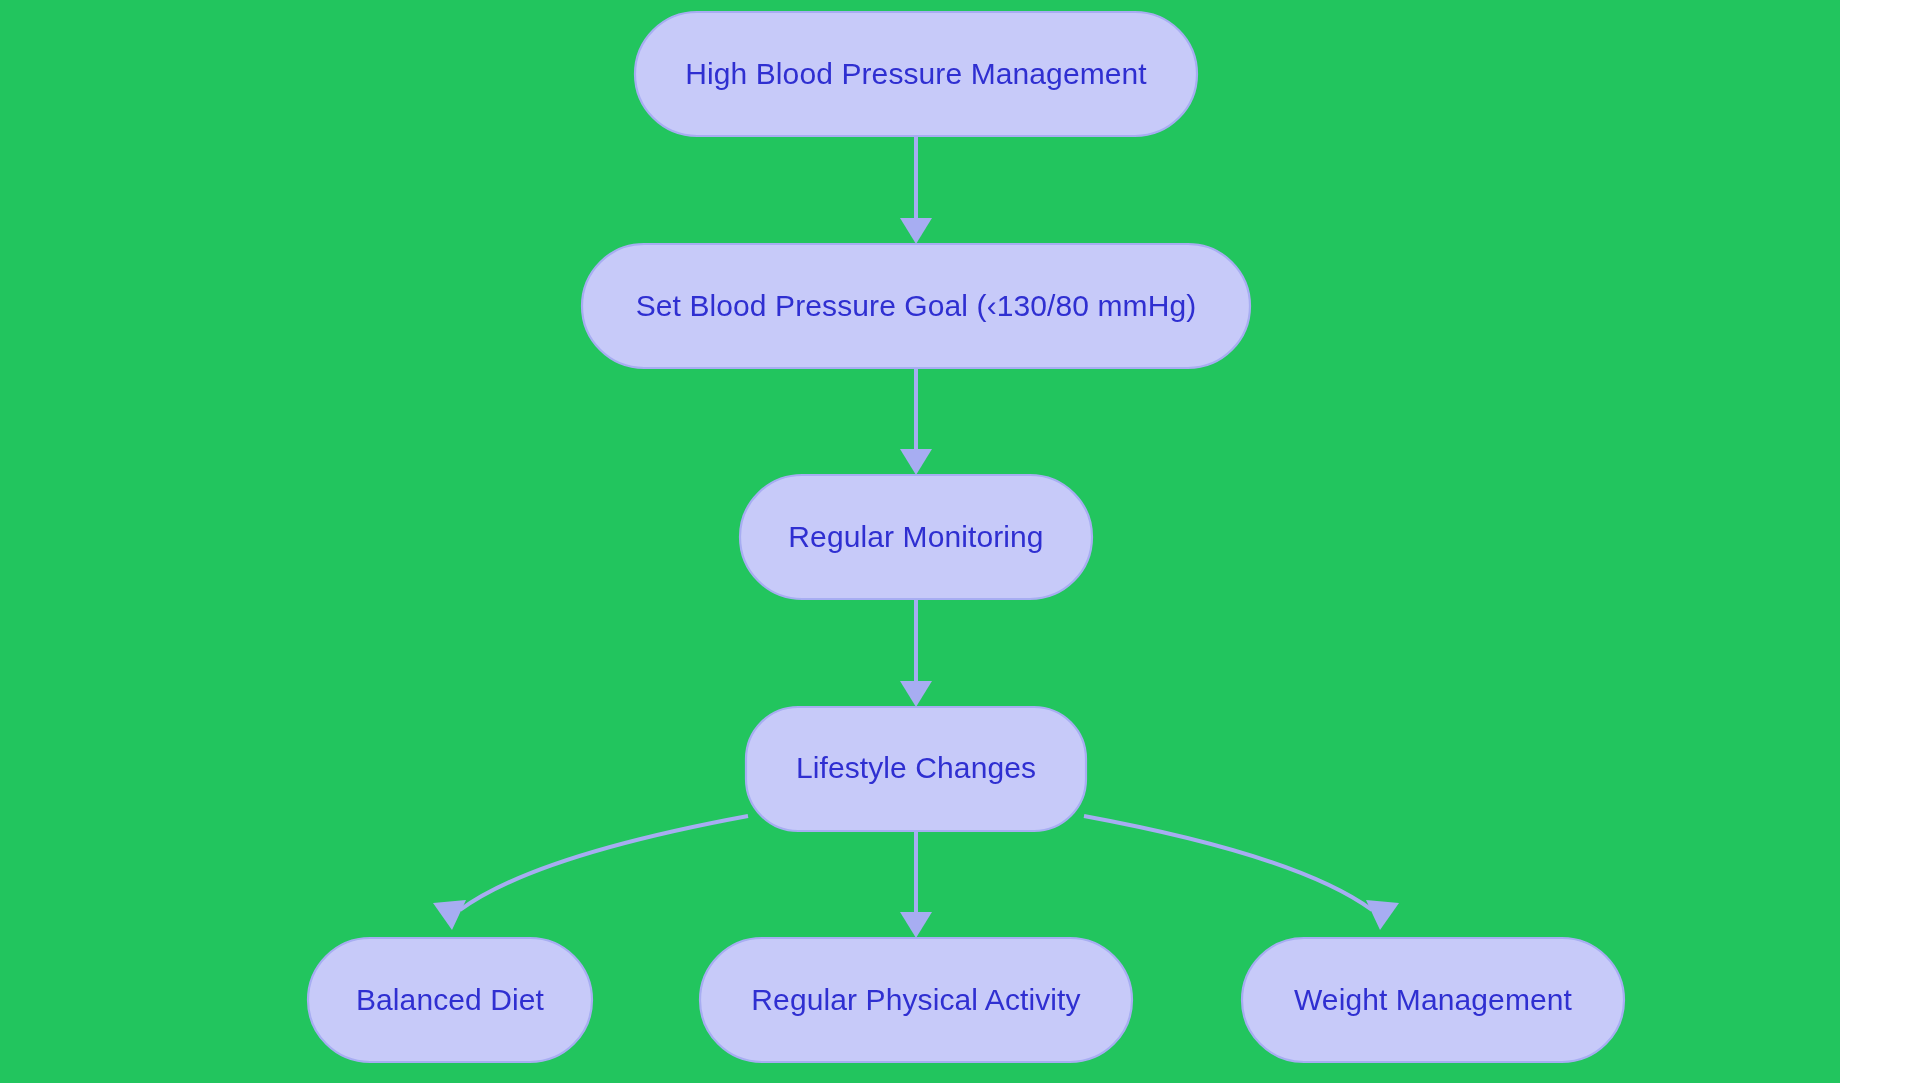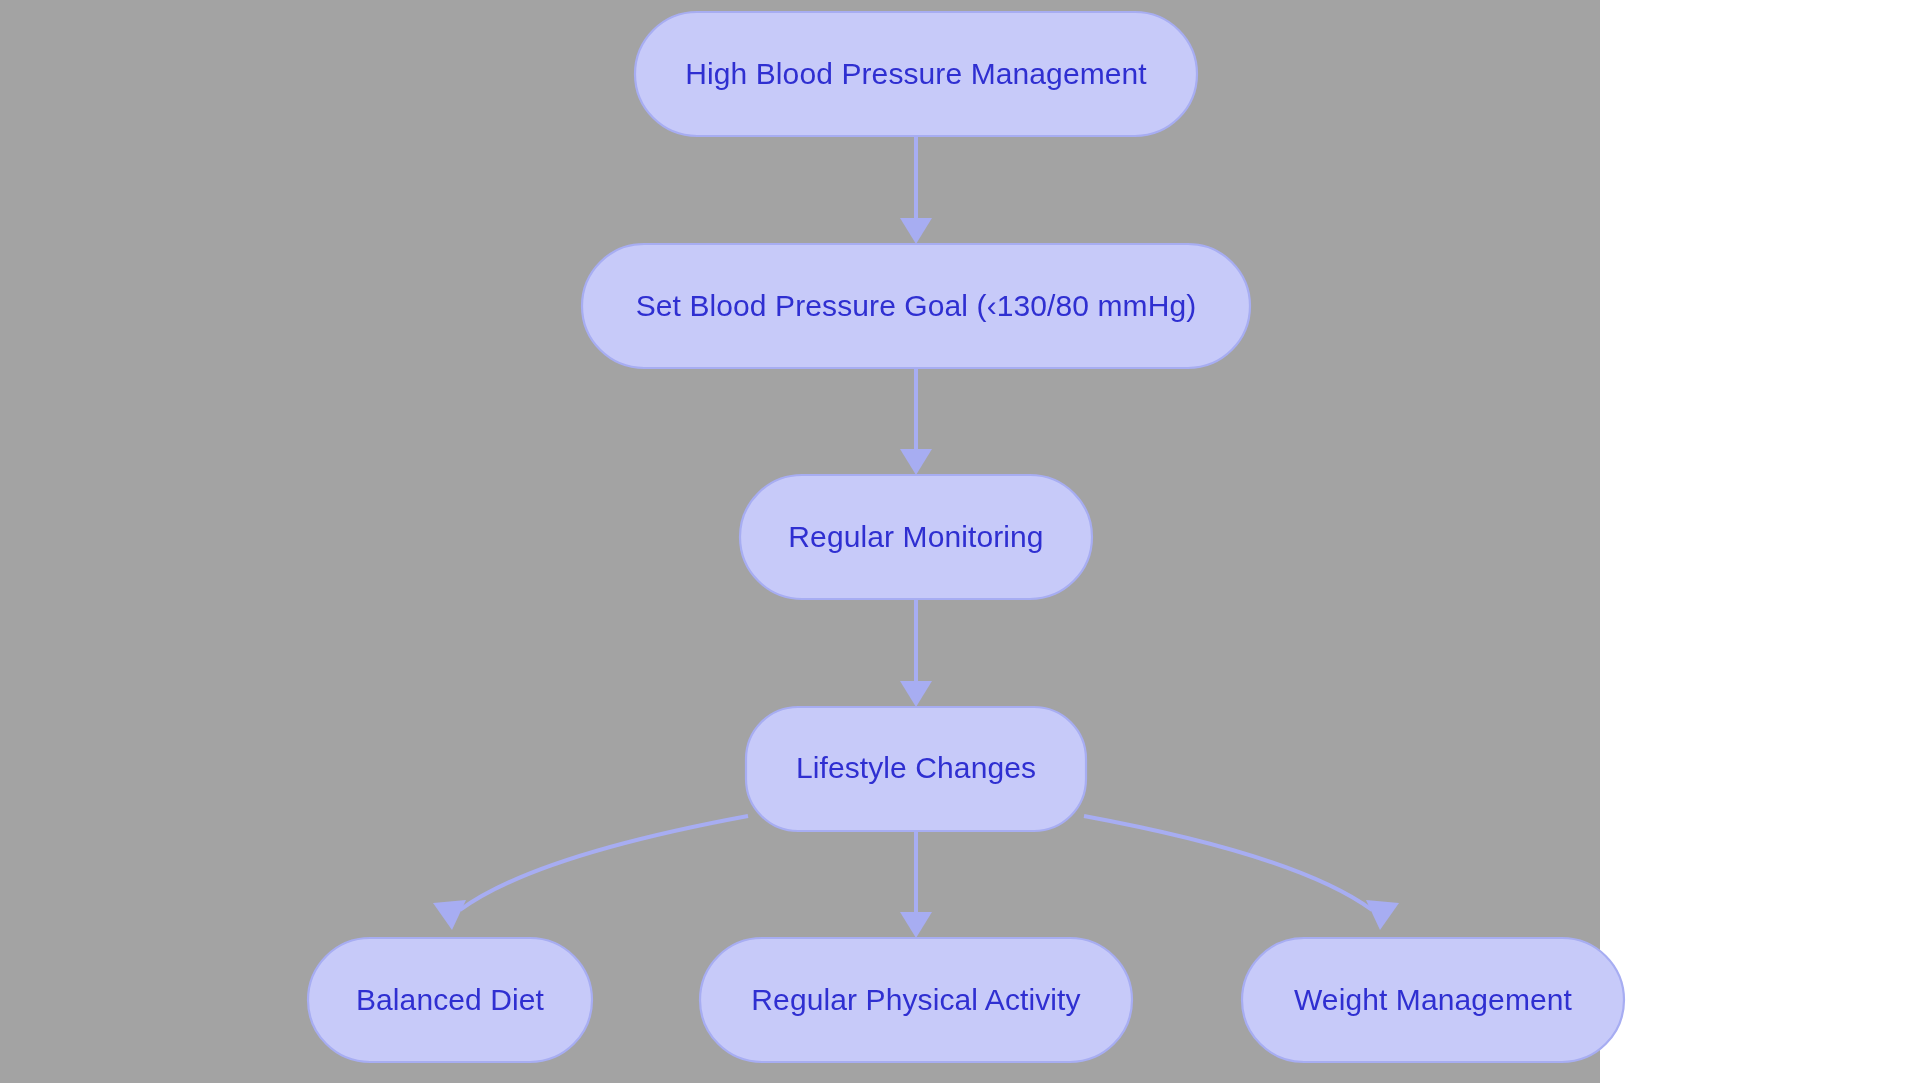--- a/index.html
+++ b/index.html
@@ -9,23 +9,23 @@
     background: #ffffff;
   }
   body {
     width: 1920px;
     height: 1083px;
     overflow: hidden;
     font-family: "Liberation Sans", sans-serif;
   }
   #flow-root {
     position: relative;
-    width: 1600px;
+    width: 1840px;
     height: 1083px;
-    background: #a3a3a3;
+    background: #22c55e;
   }
   #flow-svg {
     position: absolute;
     top: 0;
     left: 0;
     width: 1920px;
     height: 1083px;
     display: block;
   }
   .node-shape {

